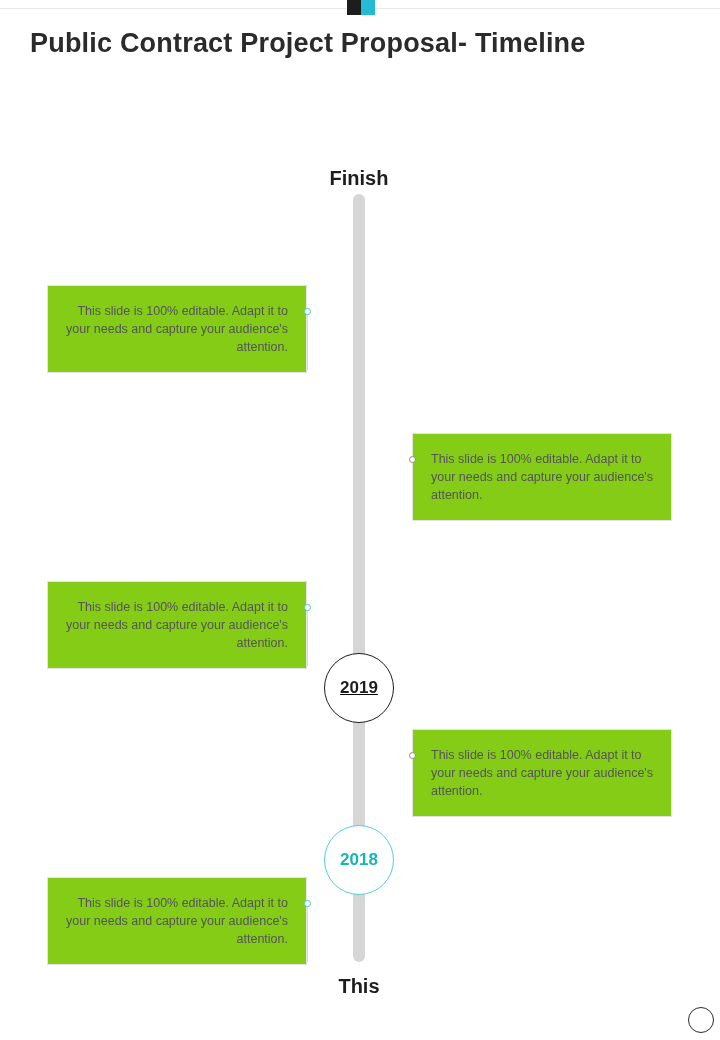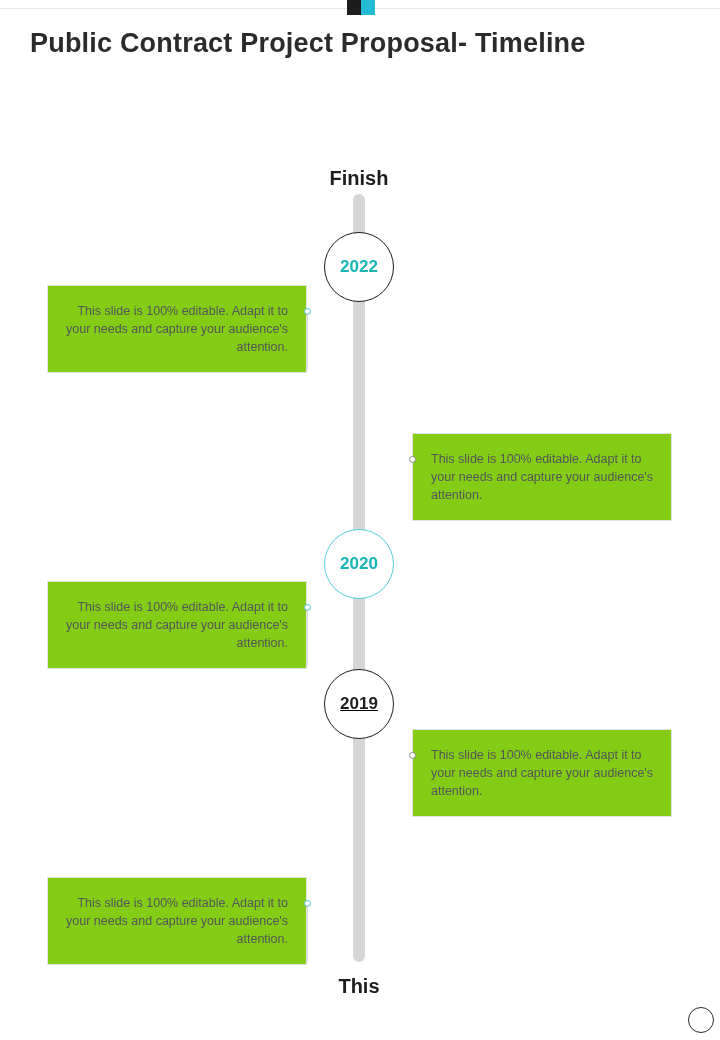--- a/index.html
+++ b/index.html
@@ -91,53 +91,50 @@
   <div class="topline"></div>
   <div class="tmark dark"></div>
   <div class="tmark cyan"></div>
 
   <div class="title">Public Contract Project Proposal- Timeline</div>
 
   <div class="cap finish">Finish</div>
   <div class="spine"></div>
   <div class="cap start">This</div>
 
-  <div class="node dark" style="top:232px;">
-    <span class="yr-cyan">2022</span>
-  </div>
   <div class="card left" style="top:285px;">
     <span>This slide is 100% editable. Adapt it to your needs and capture your audience's attention.</span>
   </div>
   <div class="dot" style="left:304px; top:308px;"></div>
   <div class="stub" style="left:307px; top:315px; height:55px;"></div>
 
   <div class="card right" style="top:433px;">
     <span>This slide is 100% editable. Adapt it to your needs and capture your audience's attention.</span>
   </div>
   <div class="dot" style="left:409px; top:456px; border-color:#8a8a8a;"></div>
   <div class="stub" style="left:412px; top:433px; height:23px;"></div>
 
-  <div class="node cyan" style="top:529px;">
-    <span class="yr-cyan">2020</span>
-  </div>
   <div class="card left" style="top:581px;">
     <span>This slide is 100% editable. Adapt it to your needs and capture your audience's attention.</span>
   </div>
   <div class="dot" style="left:304px; top:604px;"></div>
   <div class="stub" style="left:307px; top:611px; height:55px;"></div>
 
-  <div class="node dark" style="top:669px;text-decoration:underline;">
+  <div class="node dark" style="top:653px;text-decoration:underline;">
     <span class="yr-dark">2019</span>
   </div>
   <div class="card right" style="top:729px;">
     <span>This slide is 100% editable. Adapt it to your needs and capture your audience's attention.</span>
   </div>
   <div class="dot" style="left:409px; top:752px; border-color:#8a8a8a;"></div>
   <div class="stub" style="left:412px; top:729px; height:23px;"></div>
 
+  <div class="node cyan" style="top:825px;">
+    <span class="yr-cyan">2018</span>
+  </div>
   <div class="card left" style="top:877px;">
     <span>This slide is 100% editable. Adapt it to your needs and capture your audience's attention.</span>
   </div>
   <div class="dot" style="left:304px; top:900px;"></div>
   <div class="stub" style="left:307px; top:907px; height:55px;"></div>
 
   <div class="stray"></div>
 
 </div>
 

